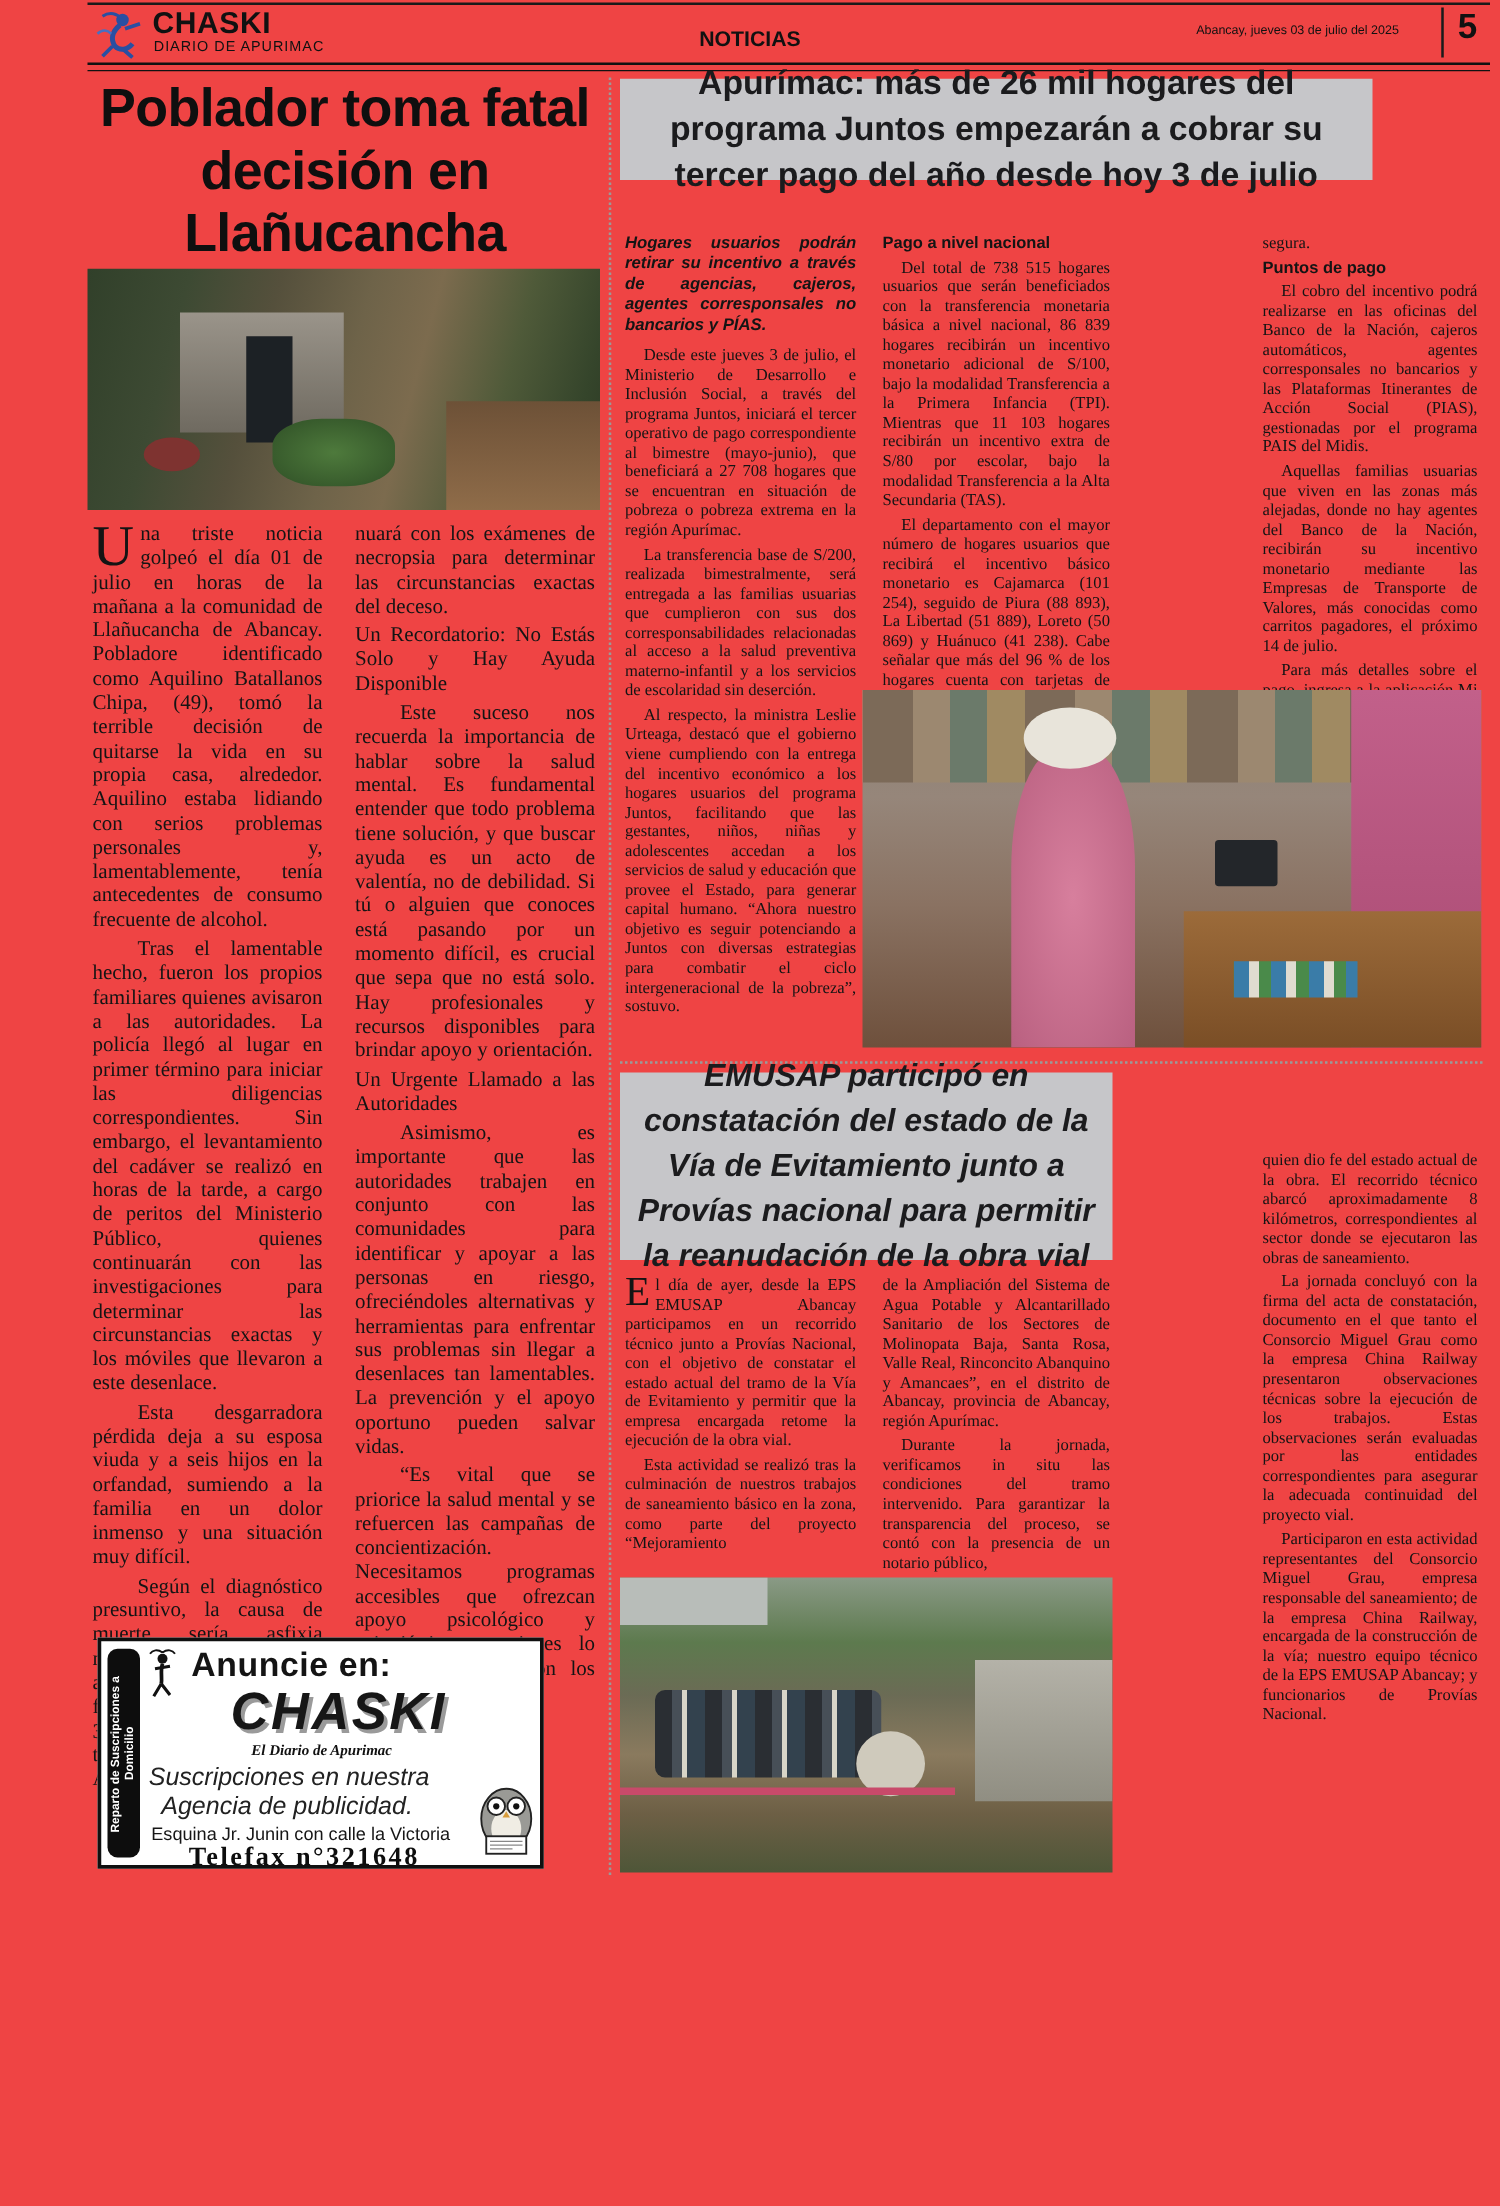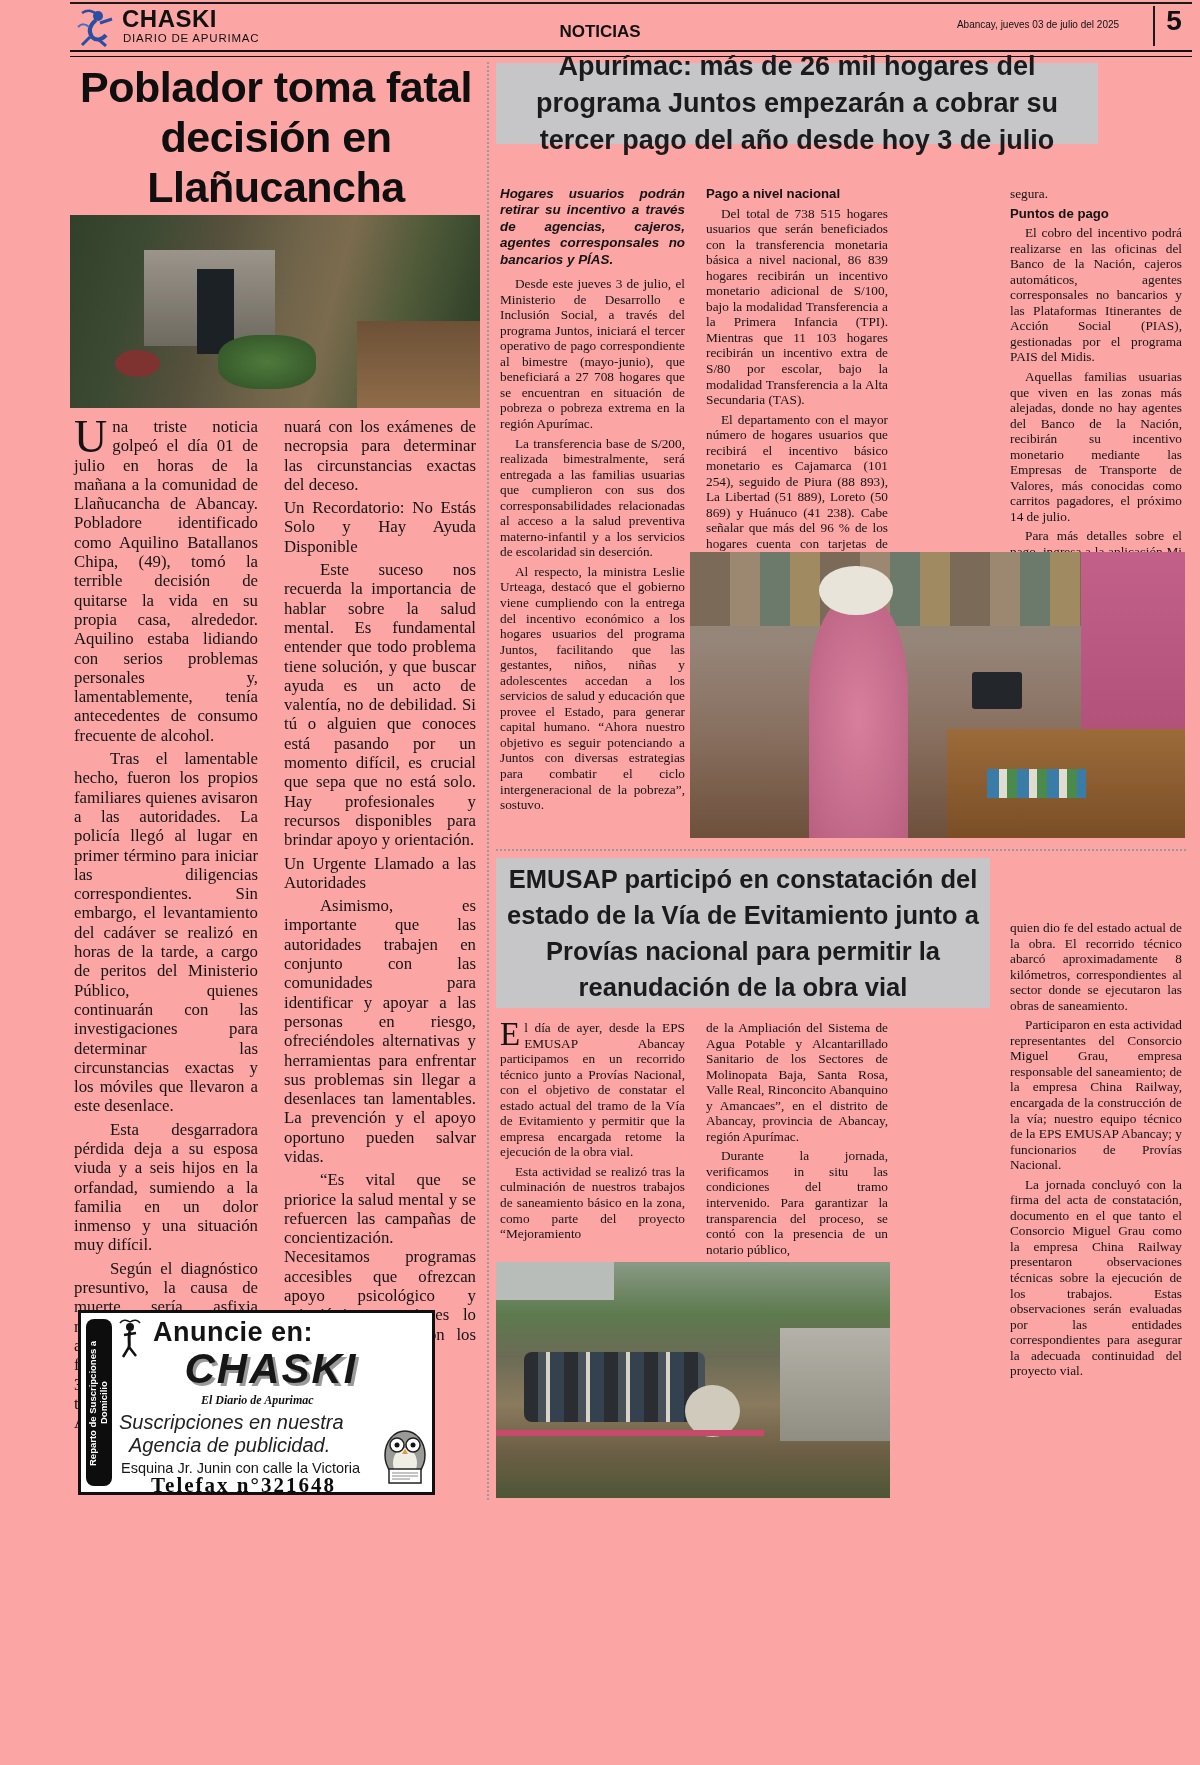--- a/index.html
+++ b/index.html
@@ -1,16 +1,16 @@
 <!DOCTYPE html>
 <html><head>
 <meta charset="utf-8">
 <style>
   html,body{margin:0;padding:0;background:#ffffff;}
-  .page{position:relative;width:1200px;height:1765px;background:#fca5a5;color:#141414;
+  .page{position:relative;width:1200px;height:1765px;background:#ef4444;color:#141414;
         font-family:"Liberation Serif",serif;overflow:hidden;}
   .abs{position:absolute;}
 
   
   .top-rule{left:70px;top:2px;width:1122px;height:0;border-top:2px solid #1a1a1a;}
   .brand{left:122px;top:5px;font-family:"Liberation Sans",sans-serif;font-weight:bold;
          font-size:24px;letter-spacing:.5px;color:#111;}
   .brand-sub{left:123px;top:32px;font-family:"Liberation Sans",sans-serif;font-size:11.5px;
          letter-spacing:.8px;color:#111;}
   .section-title{left:0;top:22px;width:1200px;text-align:center;
@@ -26,21 +26,21 @@
   .vdot{left:487px;top:62px;height:1438px;border-left:2px dotted #9a9a9a;}
   .hdot{left:496px;top:849px;width:690px;border-top:2px dotted #9a9a9a;}
 
   
   .l-headline{left:70px;top:62px;width:412px;height:150px;text-align:center;
       font-family:"Liberation Sans",sans-serif;font-weight:bold;font-size:43px;line-height:50px;
       letter-spacing:-.5px;color:#0f0f0f;}
   .box-head{background:#c6c6c9;display:flex;align-items:center;justify-content:center;
       font-family:"Liberation Sans",sans-serif;font-weight:bold;color:#1b1b1d;text-align:center;}
   .top-head{left:496px;top:63px;width:602px;height:81px;font-size:27px;line-height:37px;padding:0 4px;box-sizing:border-box;}
-  .em-head{left:496px;top:858px;width:494px;height:150px;font-size:25.5px;line-height:36px;padding:12px 6px;box-sizing:border-box;}
+  .em-head{left:496px;top:858px;width:394px;height:150px;font-size:25.5px;line-height:36px;padding:12px 6px;box-sizing:border-box;font-style:italic;}
 
   
   .col p{margin:4px;text-align:justify;}
   .lcol p{font-size:16.8px;line-height:19.3px;}
   .lcol p.indent{text-indent:36px;}
   .rcol p{font-size:13.3px;line-height:15.55px;}
   .rcol p.indent{text-indent:15px;}
   .col p.first{text-indent:0;}
   .col p.subplain{text-indent:0;}
   .col p.subhead{text-indent:0;font-family:"Liberation Sans",sans-serif;font-weight:bold;font-size:13.2px;}
@@ -193,22 +193,22 @@
   <div class="abs col rcol c-e1">
       <p class="dropcap"><span class="dc">E</span>l día de ayer, desde la EPS EMUSAP Abancay participamos en un recorrido técnico junto a Provías Nacional, con el objetivo de constatar el estado actual del tramo de la Vía de Evitamiento y permitir que la empresa encargada retome la ejecución de la obra vial.</p>
       <p class="indent">Esta actividad se realizó tras la culminación de nuestros trabajos de saneamiento básico en la zona, como parte del proyecto “Mejoramiento</p>
     </div>
   <div class="abs col rcol c-e2">
       <p class="first">de la Ampliación del Sistema de Agua Potable y Alcantarillado Sanitario de los Sectores de Molinopata Baja, Santa Rosa, Valle Real, Rinconcito Abanquino y Amancaes”, en el distrito de Abancay, provincia de Abancay, región Apurímac.</p>
       <p class="indent">Durante la jornada, verificamos in situ las condiciones del tramo intervenido. Para garantizar la transparencia del proceso, se contó con la presencia de un notario público,</p>
     </div>
   <div class="abs col rcol c-e3">
       <p class="first">quien dio fe del estado actual de la obra. El recorrido técnico abarcó aproximadamente 8 kilómetros, correspondientes al sector donde se ejecutaron las obras de saneamiento.</p>
+      <p class="indent">La jornada concluyó con la firma del acta de constatación, documento en el que tanto el Consorcio Miguel Grau como la empresa China Railway presentaron observaciones técnicas sobre la ejecución de los trabajos. Estas observaciones serán evaluadas por las entidades correspondientes para asegurar la adecuada continuidad del proyecto vial.</p>
       <p class="indent">Participaron en esta actividad representantes del Consorcio Miguel Grau, empresa responsable del saneamiento; de la empresa China Railway, encargada de la construcción de la vía; nuestro equipo técnico de la EPS EMUSAP Abancay; y funcionarios de Provías Nacional.</p>
-      <p class="indent">La jornada concluyó con la firma del acta de constatación, documento en el que tanto el Consorcio Miguel Grau como la empresa China Railway presentaron observaciones técnicas sobre la ejecución de los trabajos. Estas observaciones serán evaluadas por las entidades correspondientes para asegurar la adecuada continuidad del proyecto vial.</p>
     </div>
   <div class="abs photo photo3">
     <div class="abs p3sky"></div>
     <div class="abs p3grp"></div>
     <div class="abs p3wall"></div>
     <div class="abs p3cul"></div>
     <div class="abs p3tape"></div>
   </div>
 
   <div class="abs ad">

